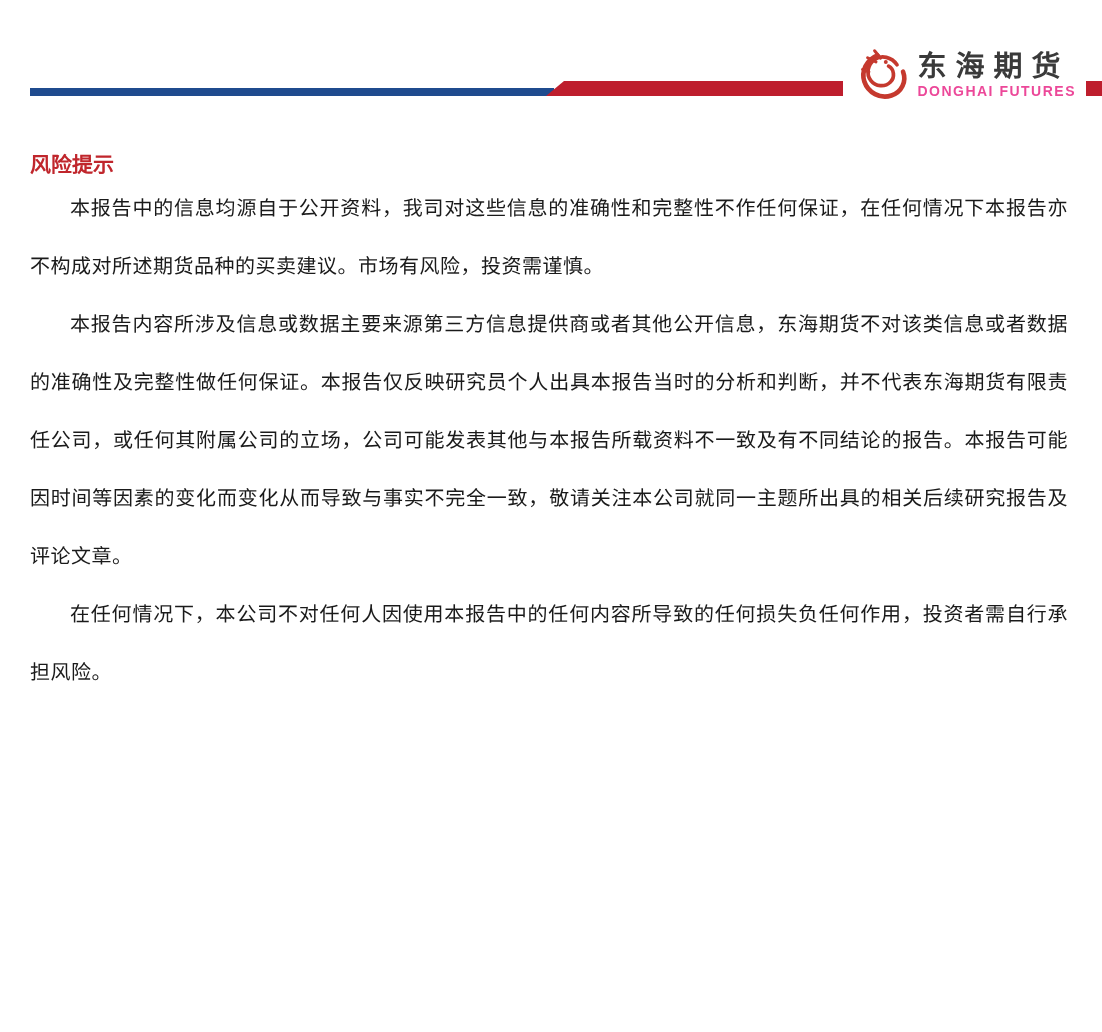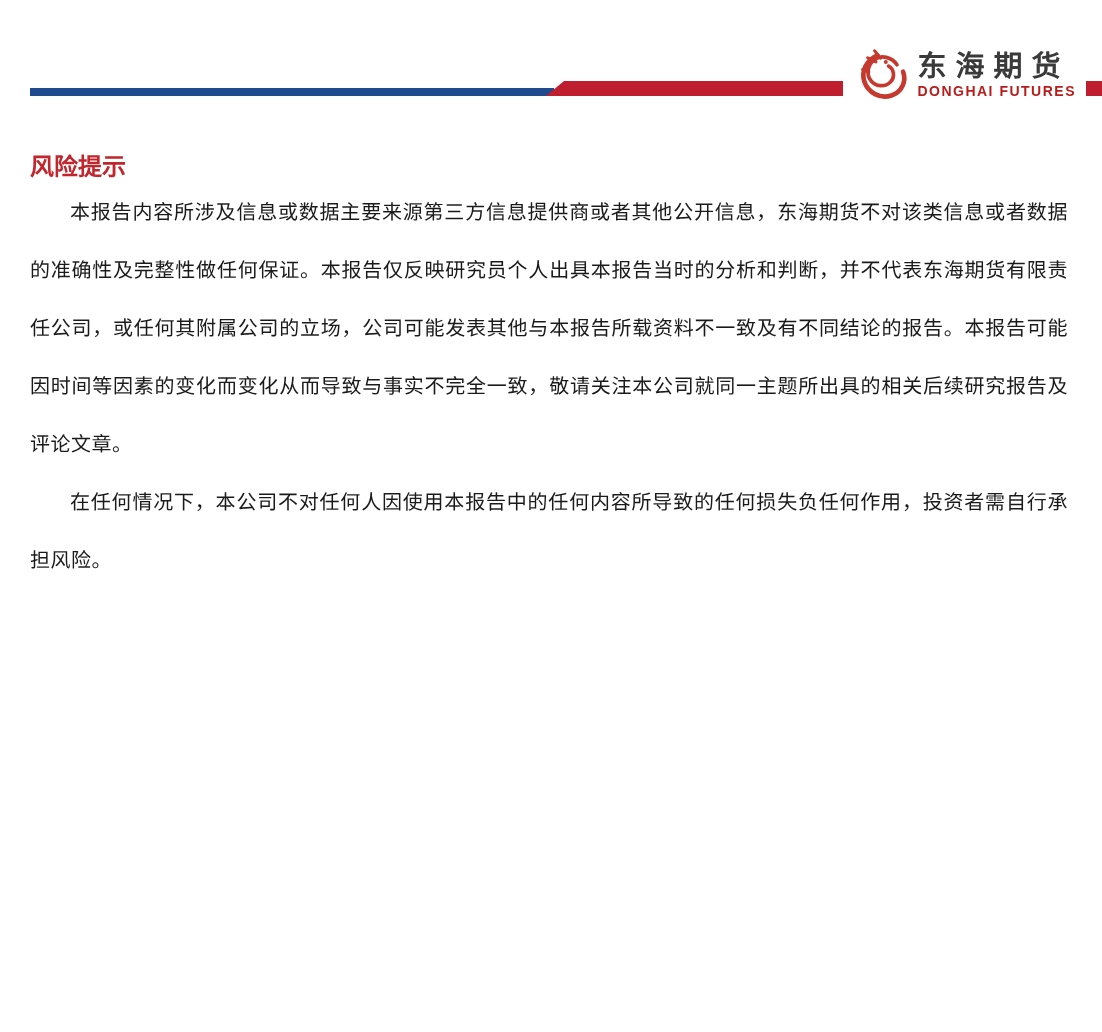--- a/index.html
+++ b/index.html
@@ -35,29 +35,29 @@
     padding:2px 10px 2px 12px;
   }
   .logo-mark { width:56px; height:58px; flex:0 0 auto; }
   .logo-text { display:flex; flex-direction:column; align-items:flex-start; }
   .brand-cn {
     font-size:29px; font-weight:bold; color:#3a3a3a;
     letter-spacing:9px; line-height:1.1; white-space:nowrap;
   }
   .brand-en {
     font-family:"Liberation Sans","DejaVu Sans",sans-serif;
-    font-size:14px; font-weight:900; color:#b91c1c;
+    font-size:14px; font-weight:900; color:#ec4899;
     letter-spacing:1.5px; line-height:1.15; white-space:nowrap;
   }
 
   
   .content { padding:0 34px 0 30px; }
   .section-heading {
     color:#C0262C;
-    font-size:24px;
+    font-size:21px;
     font-weight:bold;
     line-height:1.3;
   }
   .heading-risk { margin-top:30px; }
   .heading-disclaimer { margin-top:88px; }
   .content p {
     font-size:20px;
     line-height:58px;
     text-align:justify;
     text-indent:2em;
@@ -92,20 +92,21 @@
         <span class="brand-cn">东海期货</span>
         <span class="brand-en">DONGHAI FUTURES</span>
       </span>
     </div>
   </div>
 
   <div class="content">
 
     <h2 class="section-heading heading-risk">风险提示</h2>
 
+    <p class="first-para">本报告中的信息均源自于公开资料，我司对这些信息的准确性和完整性不作任何保证，在任何情况下本报告亦不构成对所述期货品种的买卖建议。市场有风险，投资需谨慎。</p>
 
 
     <p class="first-para">本报告内容所涉及信息或数据主要来源第三方信息提供商或者其他公开信息，东海期货不对该类信息或者数据的准确性及完整性做任何保证。本报告仅反映研究员个人出具本报告当时的分析和判断，并不代表东海期货有限责任公司，或任何其附属公司的立场，公司可能发表其他与本报告所载资料不一致及有不同结论的报告。本报告可能因时间等因素的变化而变化从而导致与事实不完全一致，敬请关注本公司就同一主题所出具的相关后续研究报告及评论文章。</p>
 
 
     <p>在任何情况下，本公司不对任何人因使用本报告中的任何内容所导致的任何损失负任何作用，投资者需自行承担风险。</p>
 
   </div>
 </div>
 

